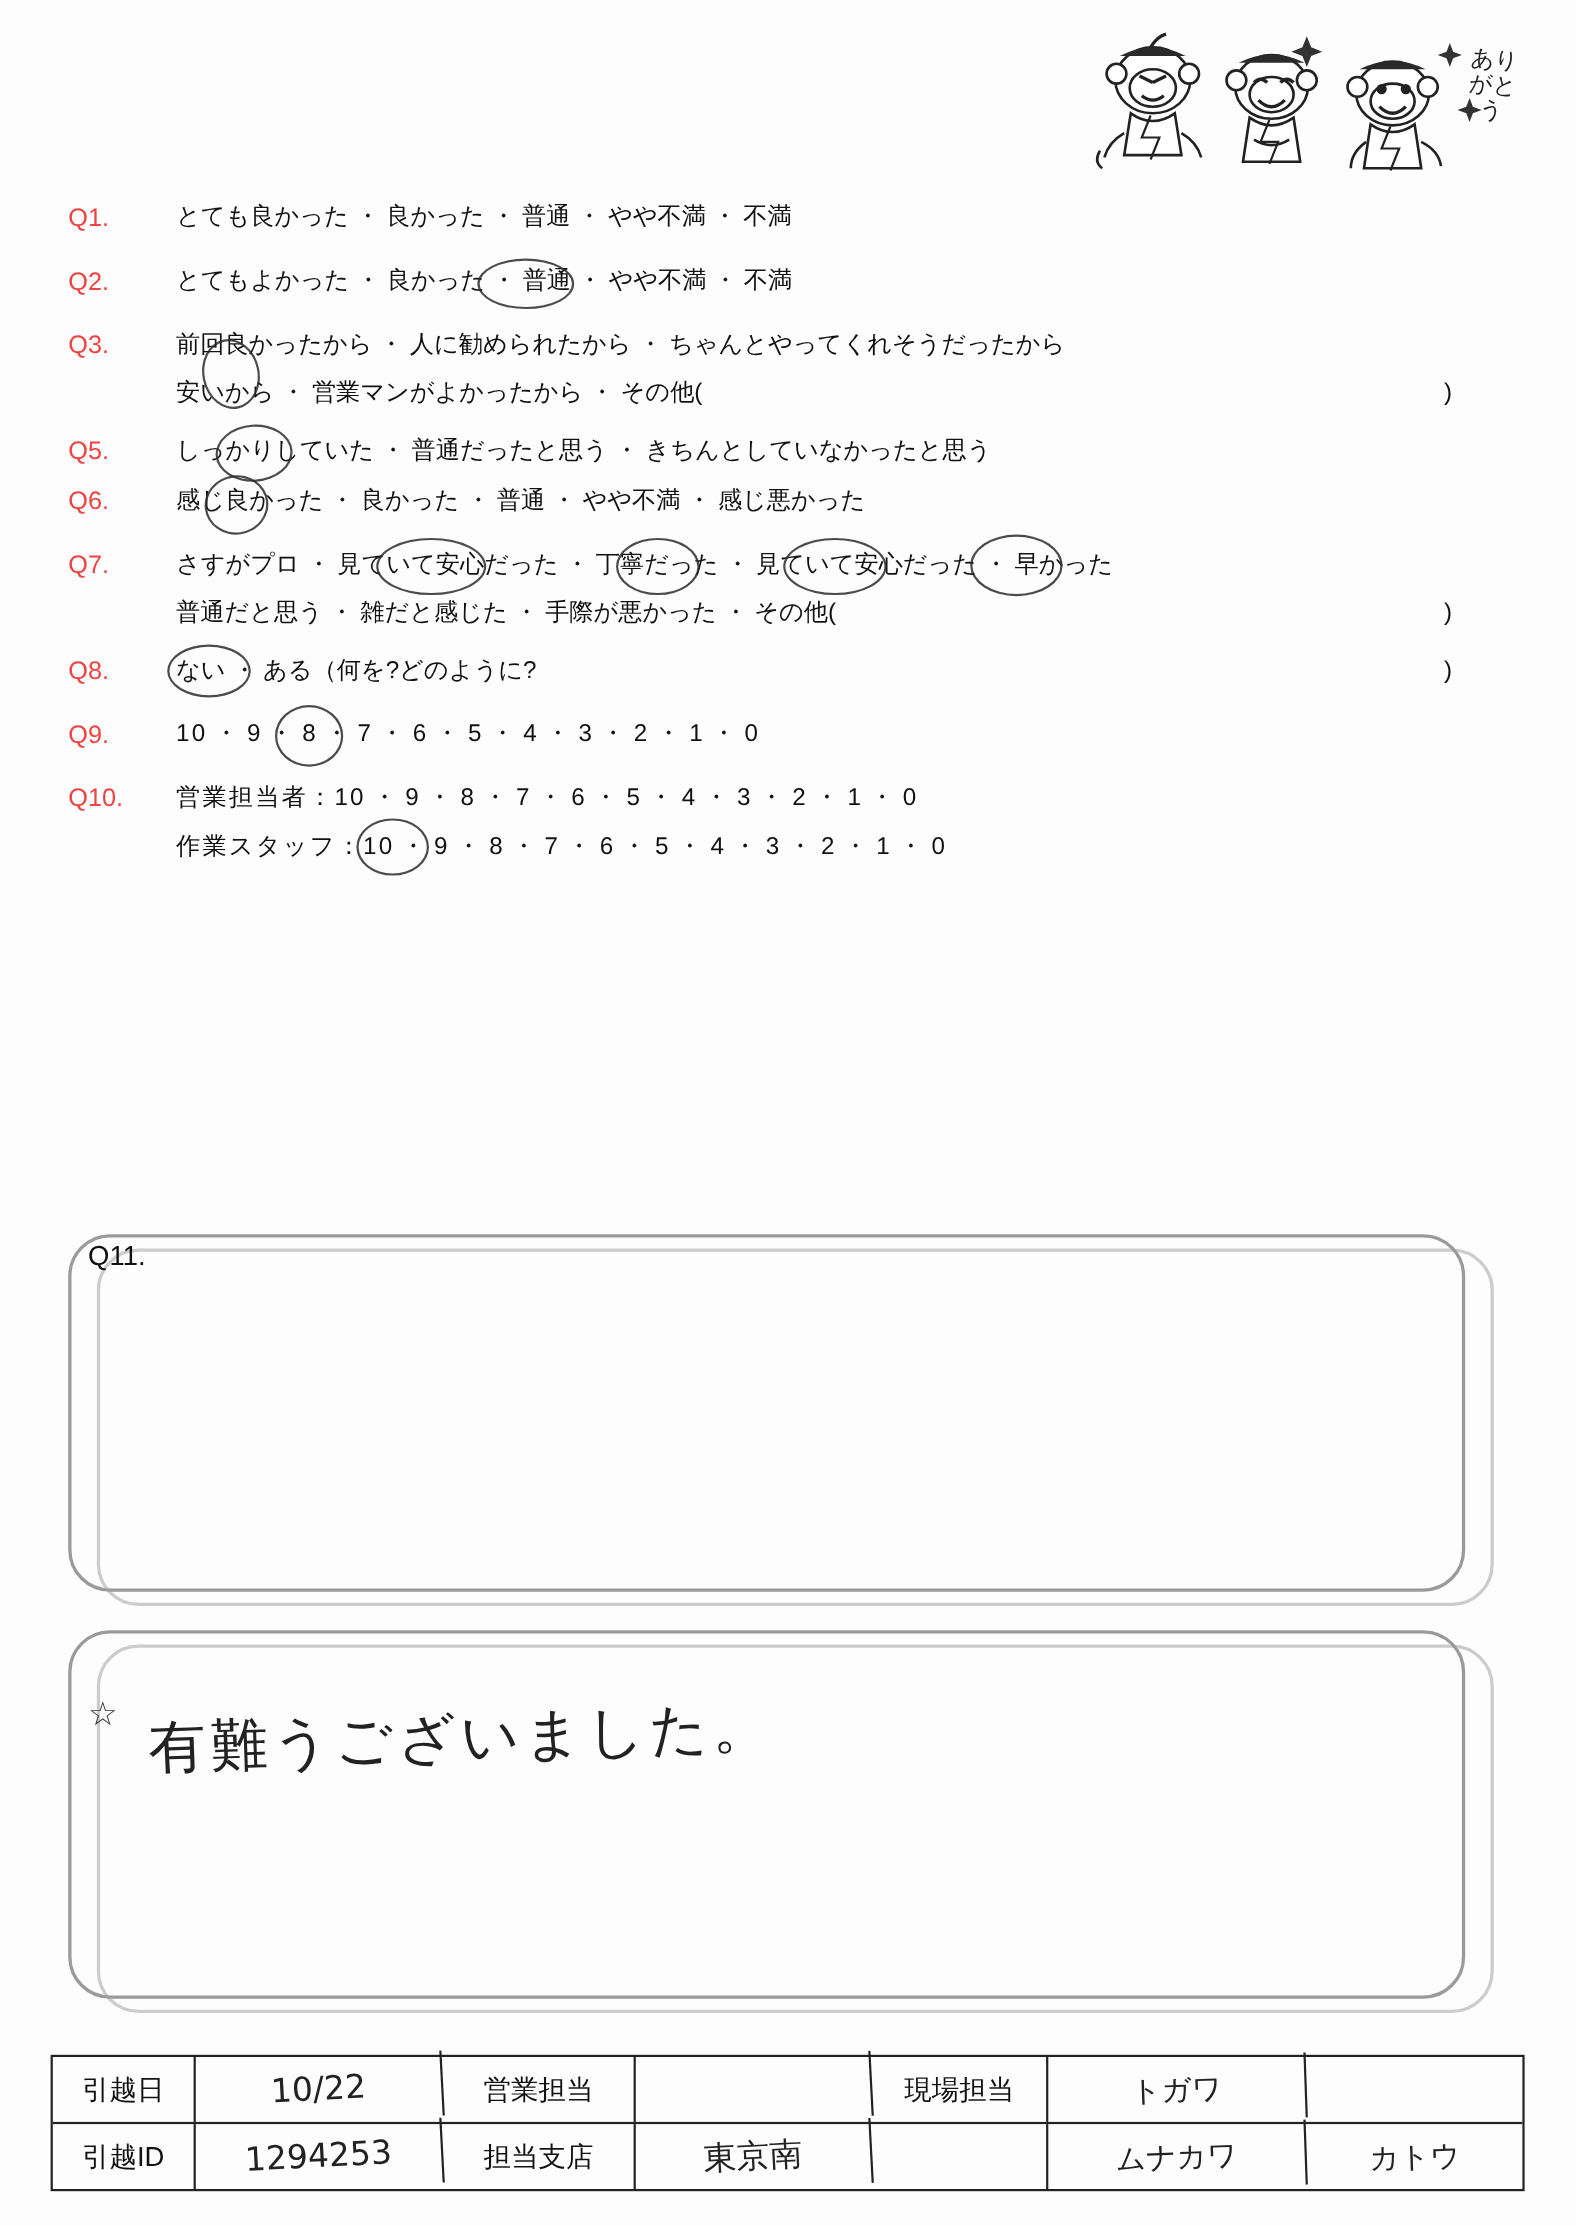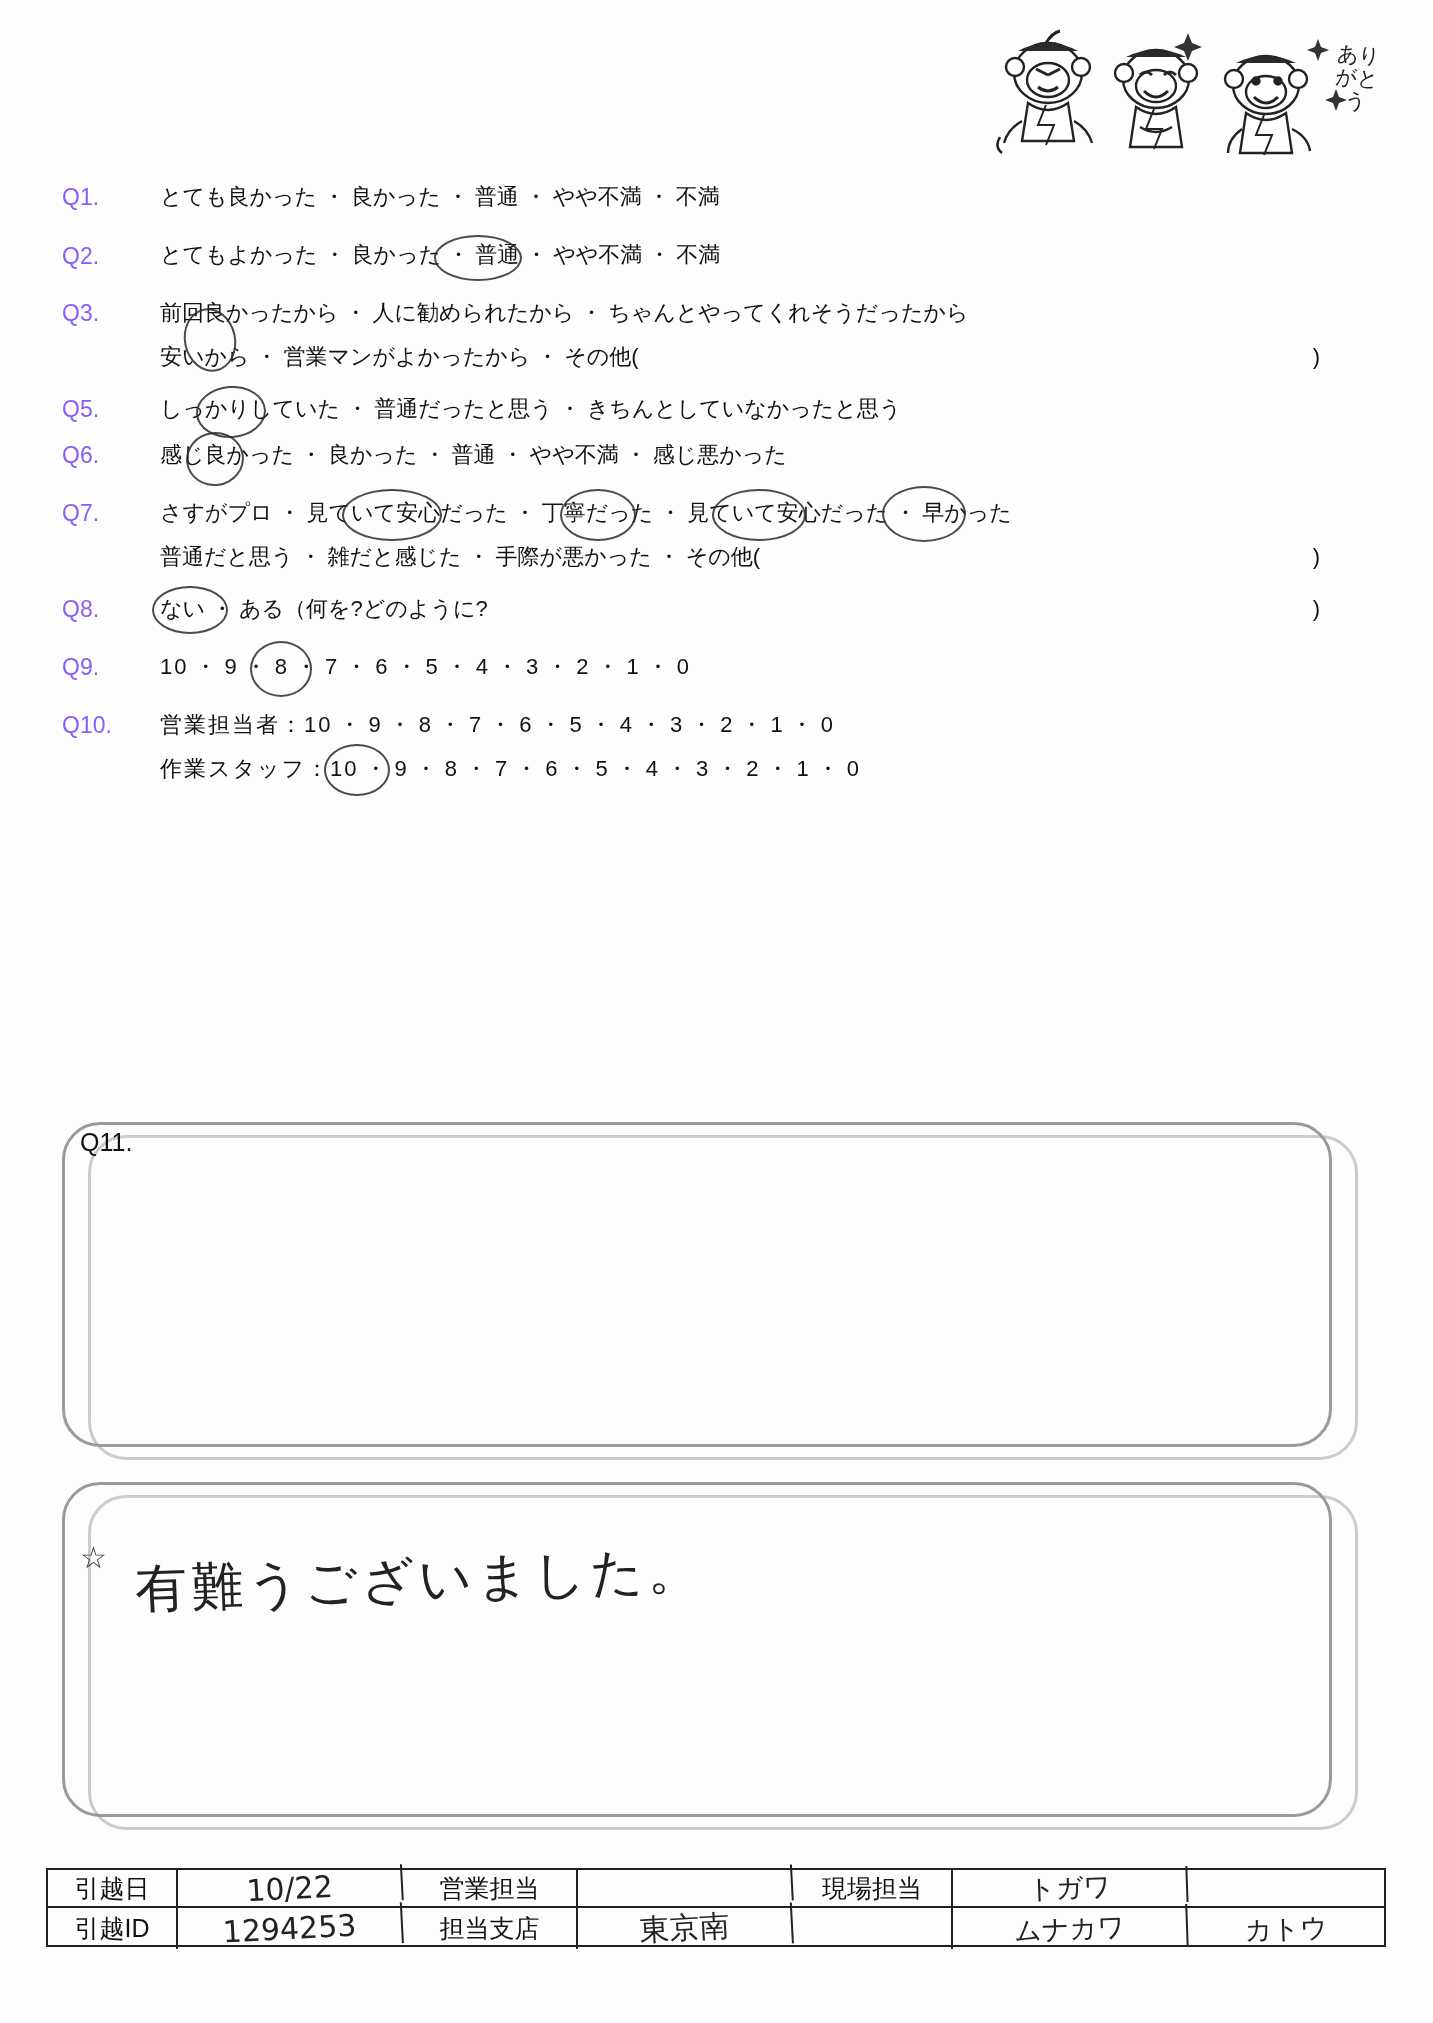--- a/index.html
+++ b/index.html
@@ -82,21 +82,21 @@
   .qrow {
     position: relative;
     display: flex;
     align-items: flex-start;
     margin-bottom: 0;
   }
   .qlabel {
     width: 98px;
     flex: 0 0 98px;
     font-size: 23px;
-    color: #8b5cf6;
+    color: #ef4444;
     padding-top: 2px;
   }
   .qbody {
     flex: 1;
     position: relative;
   }
   .qline {
     font-size: 22px;
     line-height: 30px;
     color: #111;
@@ -156,21 +156,21 @@
     letter-spacing: 4px;
     transform: rotate(-2deg);
   }
 
   
   .footer {
     position: absolute;
     left: 46px;
     top: 1868px;
     width: 1340px;
-    height: 79px;
+    height: 124px;
     border: 2px solid #222;
     box-sizing: border-box;
     display: flex;
     flex-direction: column;
   }
   .frow {
     display: flex;
     flex: 1;
   }
   .frow:first-child { border-bottom: 2px solid #222; }

